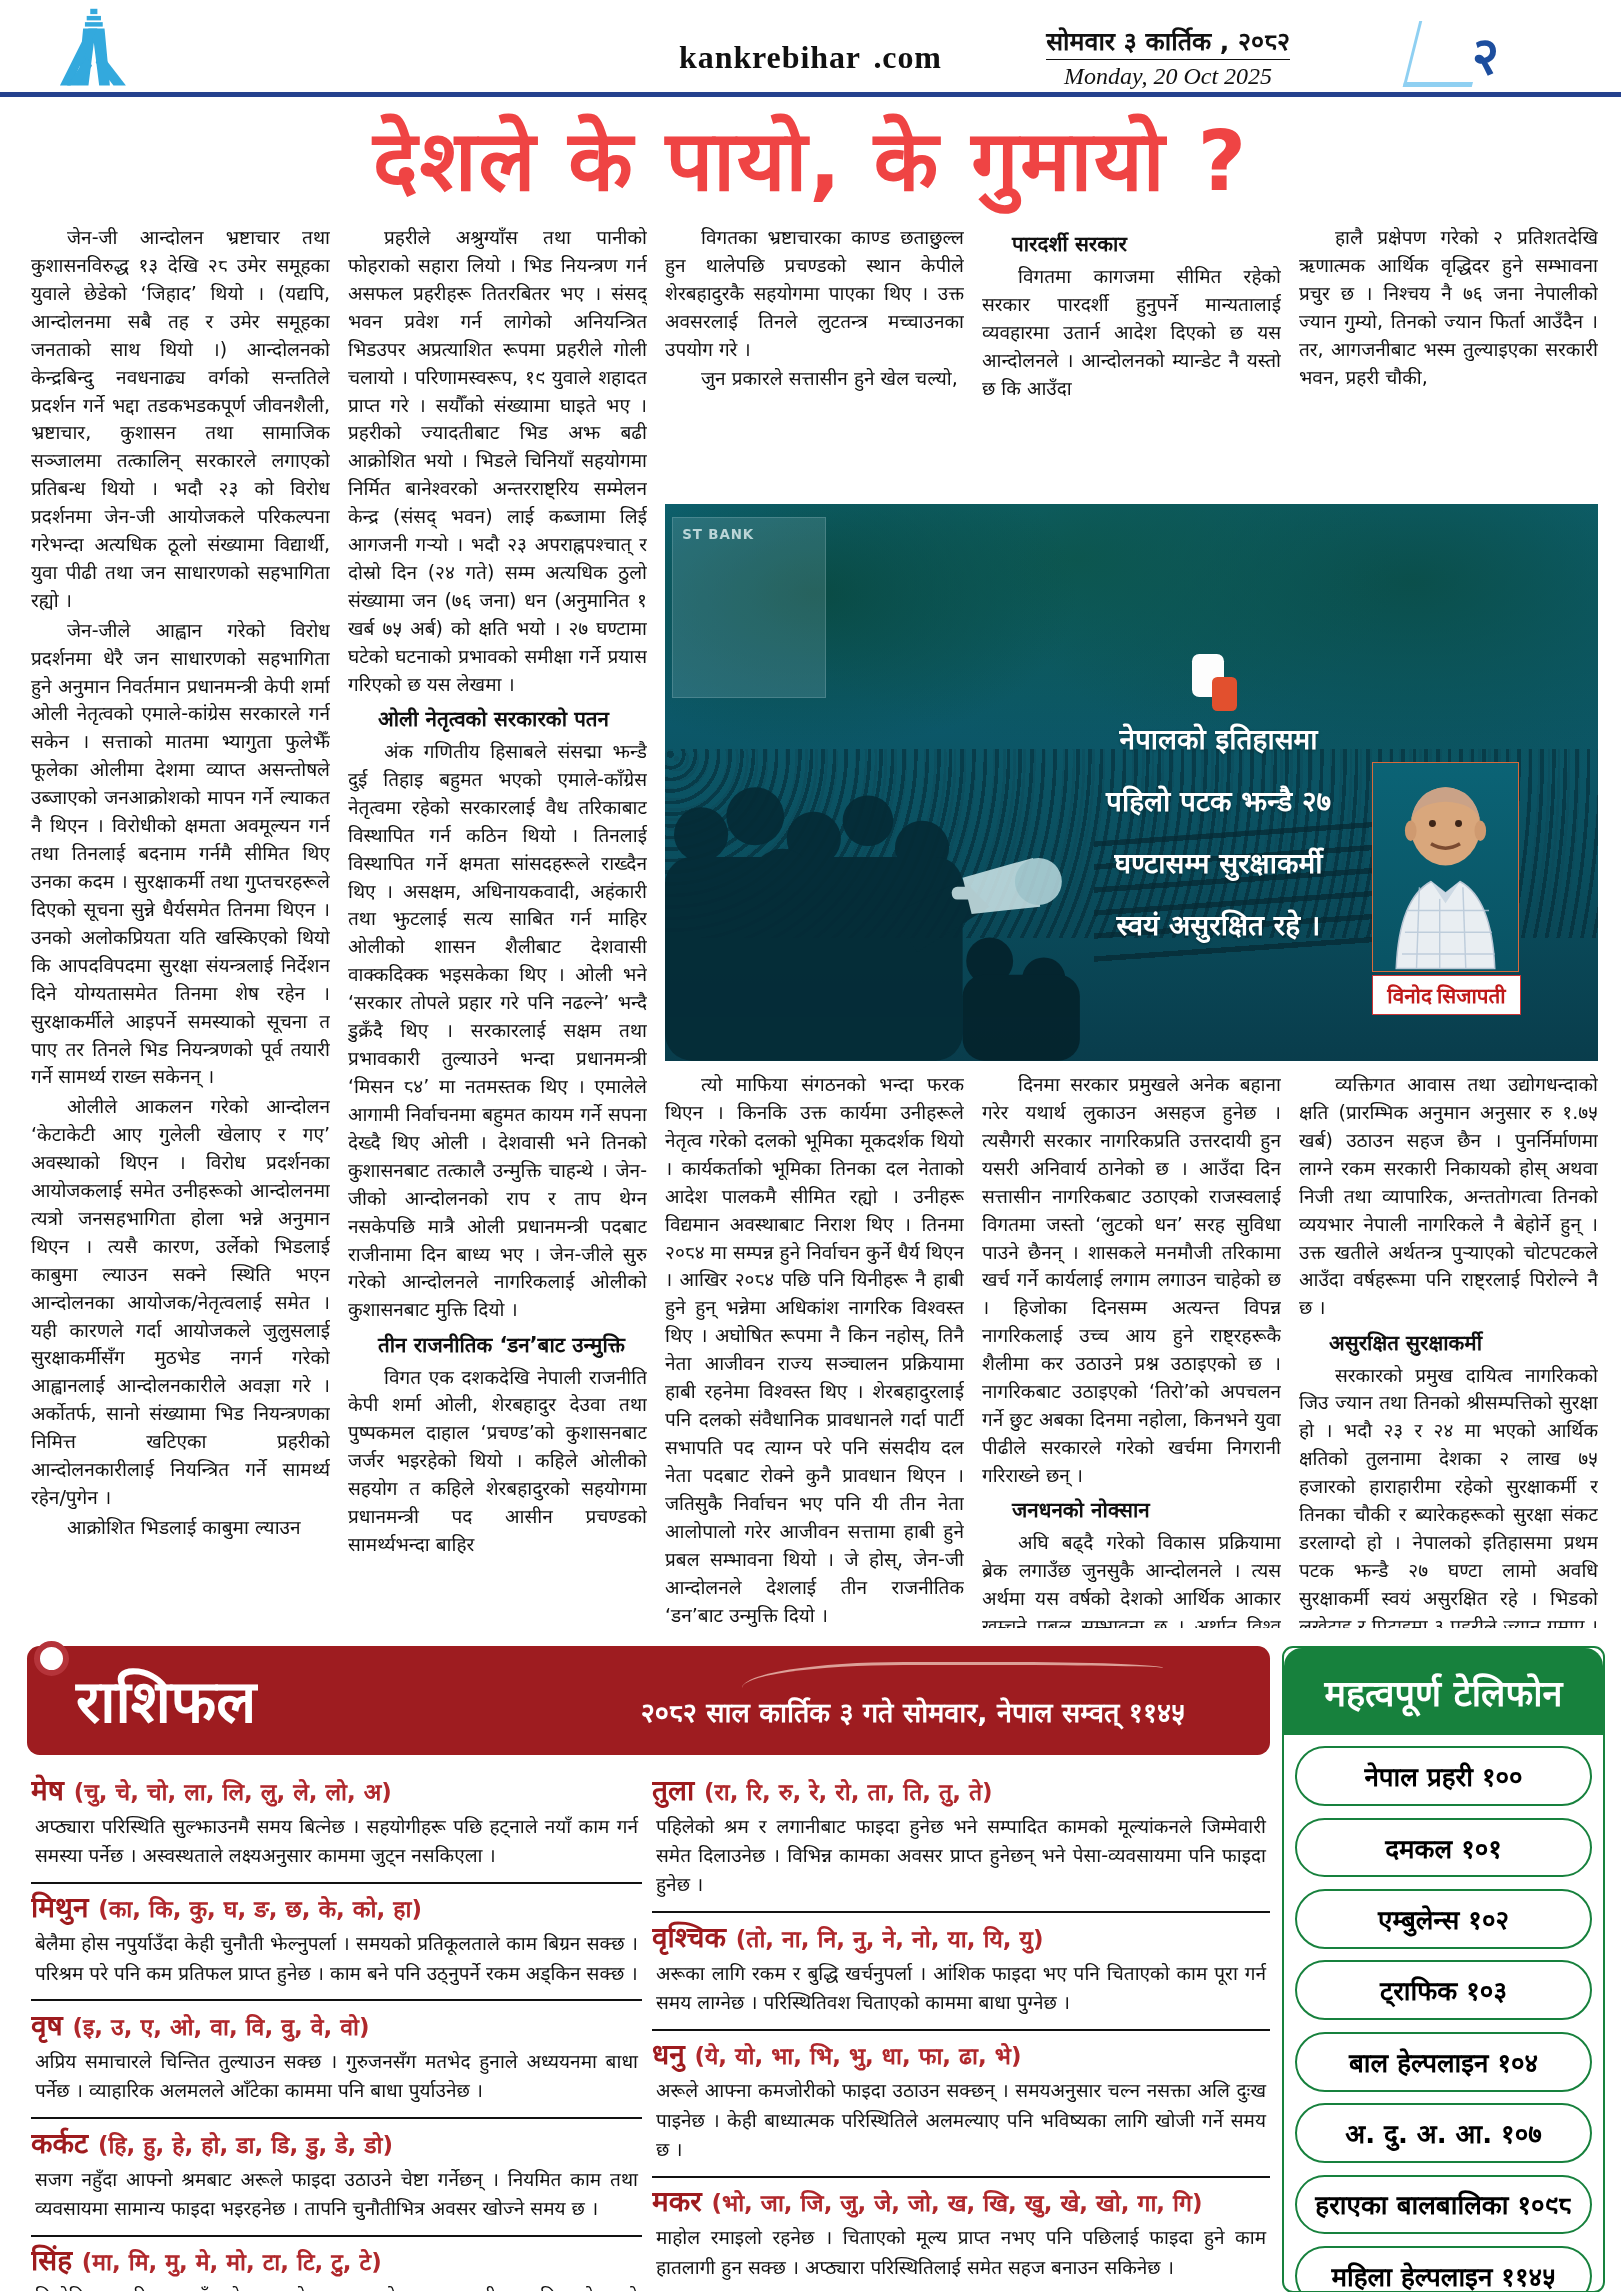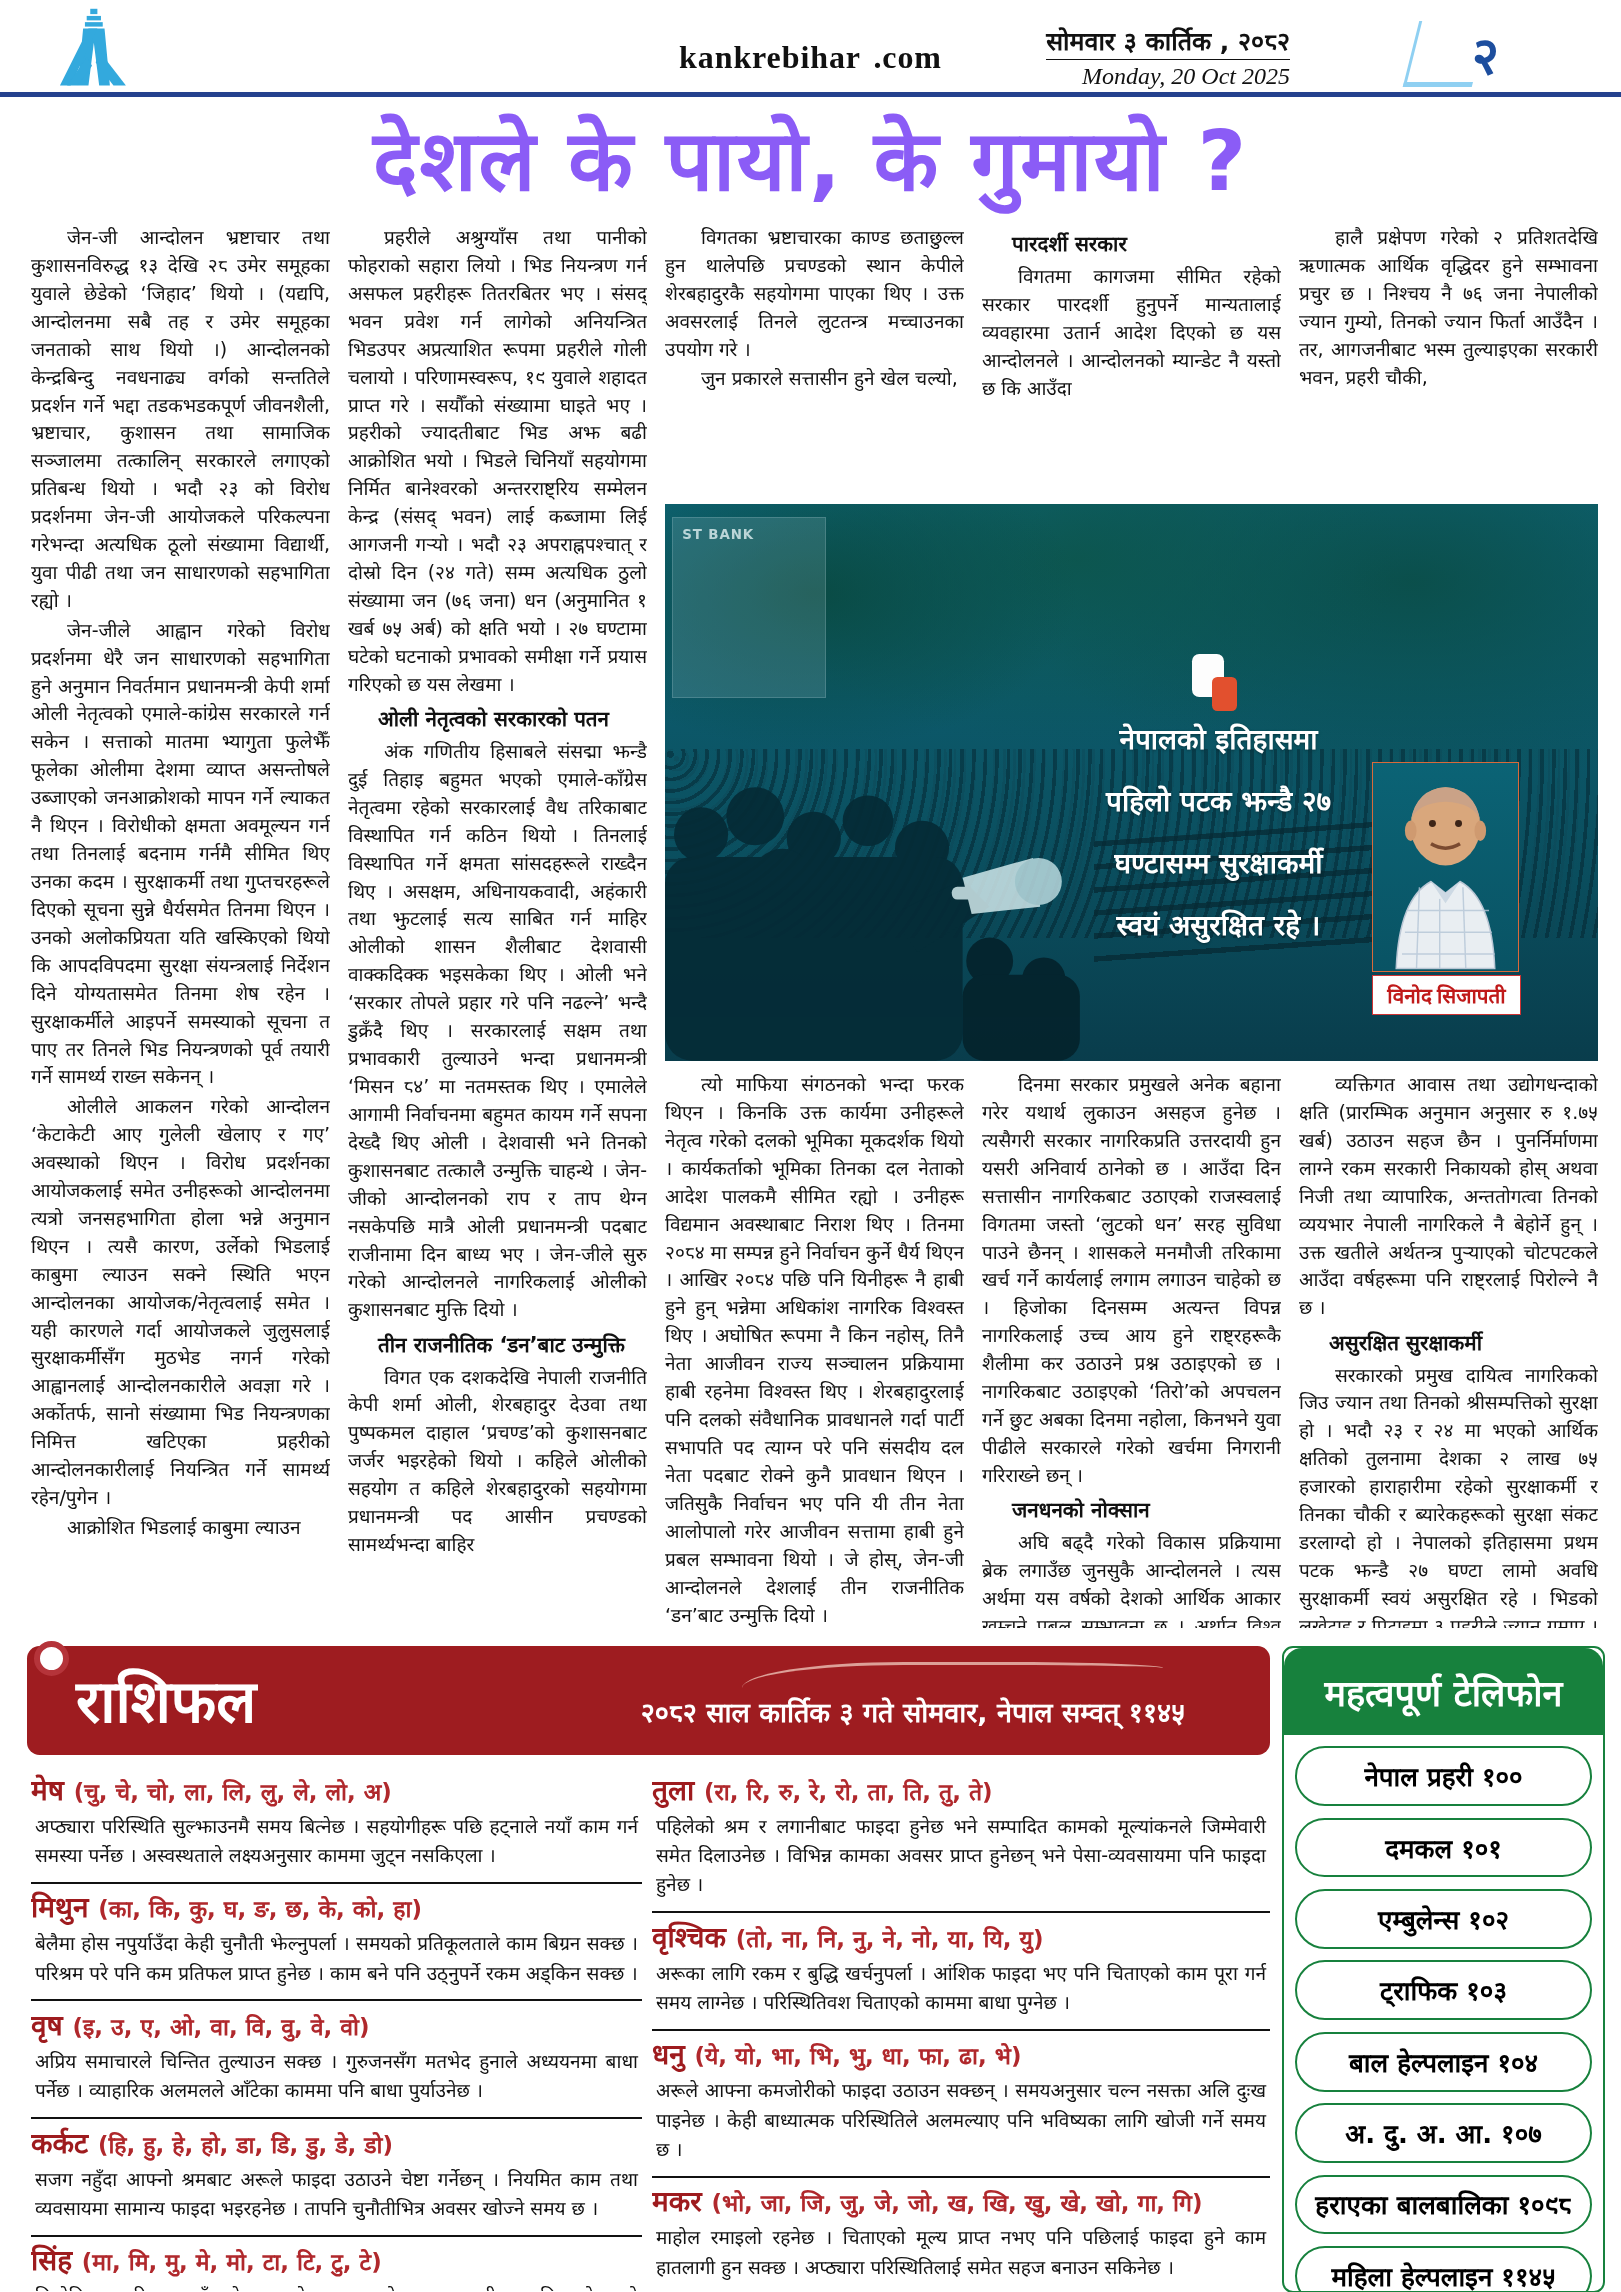--- a/index.html
+++ b/index.html
@@ -5,32 +5,32 @@
   html,body{margin:0;padding:0;background:#e8e8e8;}
   .page{position:relative;width:1621px;height:2293px;background:#ffffff;overflow:hidden;
         font-family:"Liberation Serif","DejaVu Serif",serif;color:#111;}
 
   
   .masthead{position:absolute;left:0;top:0;width:1621px;height:92px;}
   .mast-rule{position:absolute;left:0;top:92px;width:1621px;height:5.4px;background:#24418e;}
   .logo{position:absolute;left:47px;top:7.2px;width:99px;height:82px;}
   .site{position:absolute;left:0;top:39px;width:1621px;text-align:center;font-size:32px;font-weight:bold;letter-spacing:0.9px;}
   .site .tld{font-weight:bold;margin-left:12.5px;}
-  .dates{position:absolute;right:331px;top:23px;text-align:right;margin-left:44px;}
+  .dates{position:absolute;right:331px;top:23px;text-align:center;margin-left:44px;}
   .date-np{font-size:25px;font-weight:bold;border-bottom:1.8px solid #111;padding-bottom:1.8px;font-family:"DejaVu Sans",sans-serif;}
   .date-en{font-size:24px;font-style:italic;margin-top:3.6px;}
   .pageno-wrap{position:absolute;right:106px;top:16px;width:99px;height:75px;}
   .pageno-mark{position:absolute;left:-5.4px;top:5.4px;width:66px;height:61px;
       border-left:3.6px solid #8fd0f2;border-bottom:5.4px solid #8fd0f2;transform:skewX(-14deg);}
   .pageno{position:absolute;right:16px;top:1.8px;font-size:52px;font-weight:bold;color:#1d4e9e;
       font-family:"DejaVu Sans",sans-serif;}
 
   
   .headline{position:absolute;left:0;top:100px;width:1621px;text-align:center;
-      font-family:"DejaVu Sans",sans-serif;font-size:84px;font-weight:bold;color:#8b5cf6;letter-spacing:1.8px;}
+      font-family:"DejaVu Sans",sans-serif;font-size:84px;font-weight:bold;color:#ef4444;letter-spacing:1.8px;}
 
   
   .col{position:absolute;overflow:hidden;text-align:justify;
        font-size:19px;line-height:1.47;font-family:"DejaVu Sans","Liberation Serif",sans-serif;}
   .col p{margin:0 0 1.8px 0;text-indent:36px;}
   .col h4{margin:5.4px 0 3.6px 0;font-size:20.6px;text-indent:30px;font-weight:bold;}
 
   #col1{left:31px;  top:224px;width:299px;height:1404px;}
   #col2{left:348px; top:224px;width:299px;height:1404px;}
   #col3t{left:665px; top:224px;width:299px;height:276px;}

